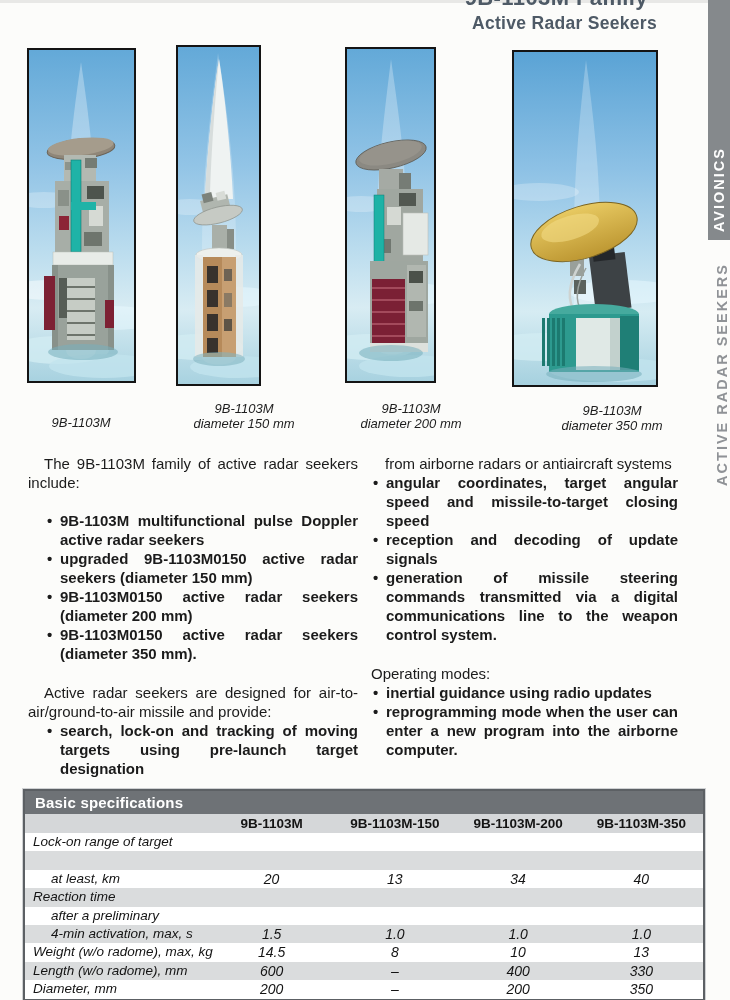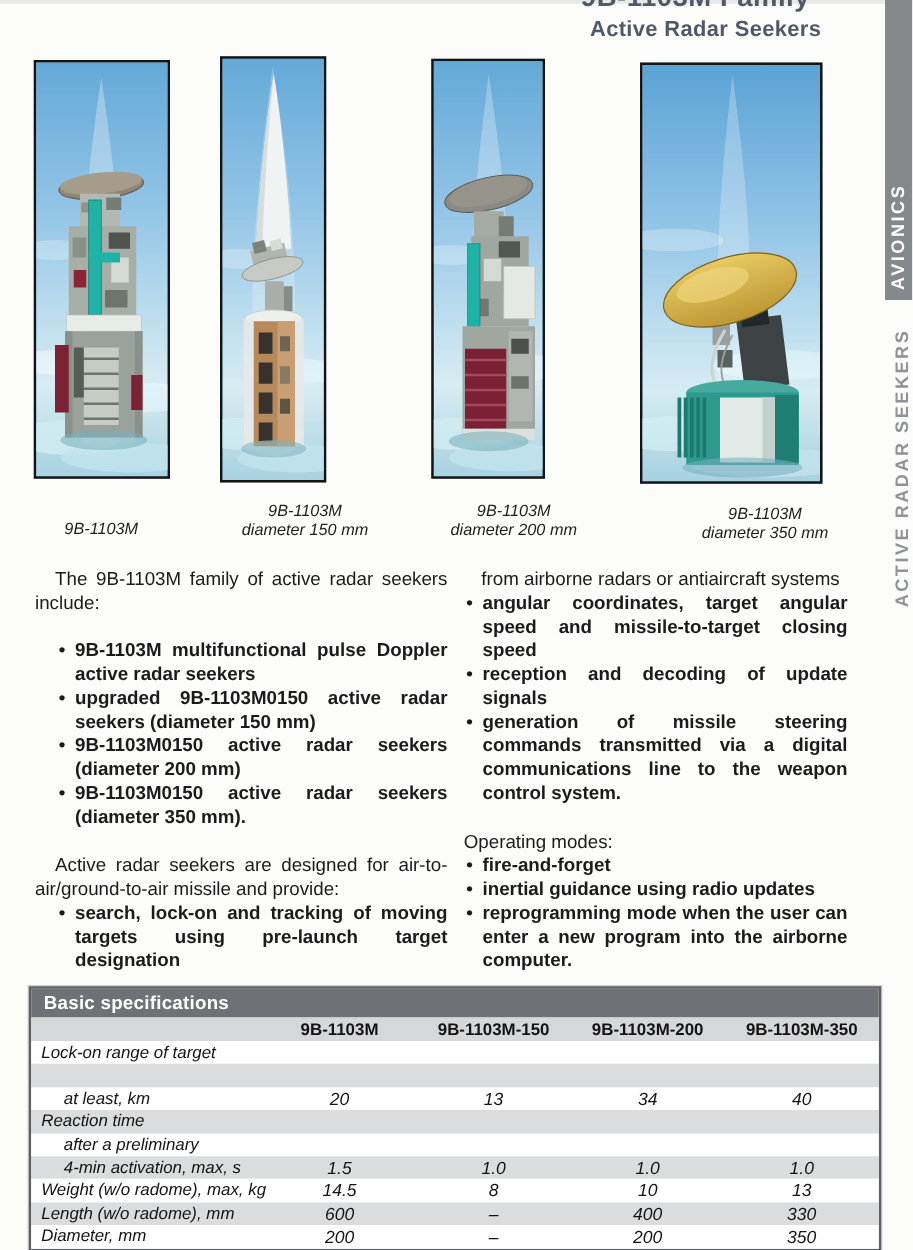--- a/index.html
+++ b/index.html
@@ -303,21 +303,20 @@
 
   <div class="coltext" id="colR">
     <div class="cont">from airborne radars or antiaircraft systems</div>
     <div class="blist-r">
       <div class="b">angular coordinates, target angular speed and missile-to-target closing speed</div>
       <div class="b">reception and decoding of update signals</div>
       <div class="b">generation of missile steering commands transmitted via a digital communications line to the weapon control system.</div>
     </div>
     <div class="mt20">Operating modes:</div>
     <div class="blist-r">
-      <div class="b">fire-and-forget</div>
       <div class="b">inertial guidance using radio updates</div>
       <div class="b">reprogramming mode when the user can enter a new program into the airborne com­puter.</div>
     </div>
   </div>
 
   <div class="spec-wrap">
     <div class="spec-inner">
       <div class="spec-title">Basic specifications</div>
       <div class="spec-head">
         <div class="lab"></div>

